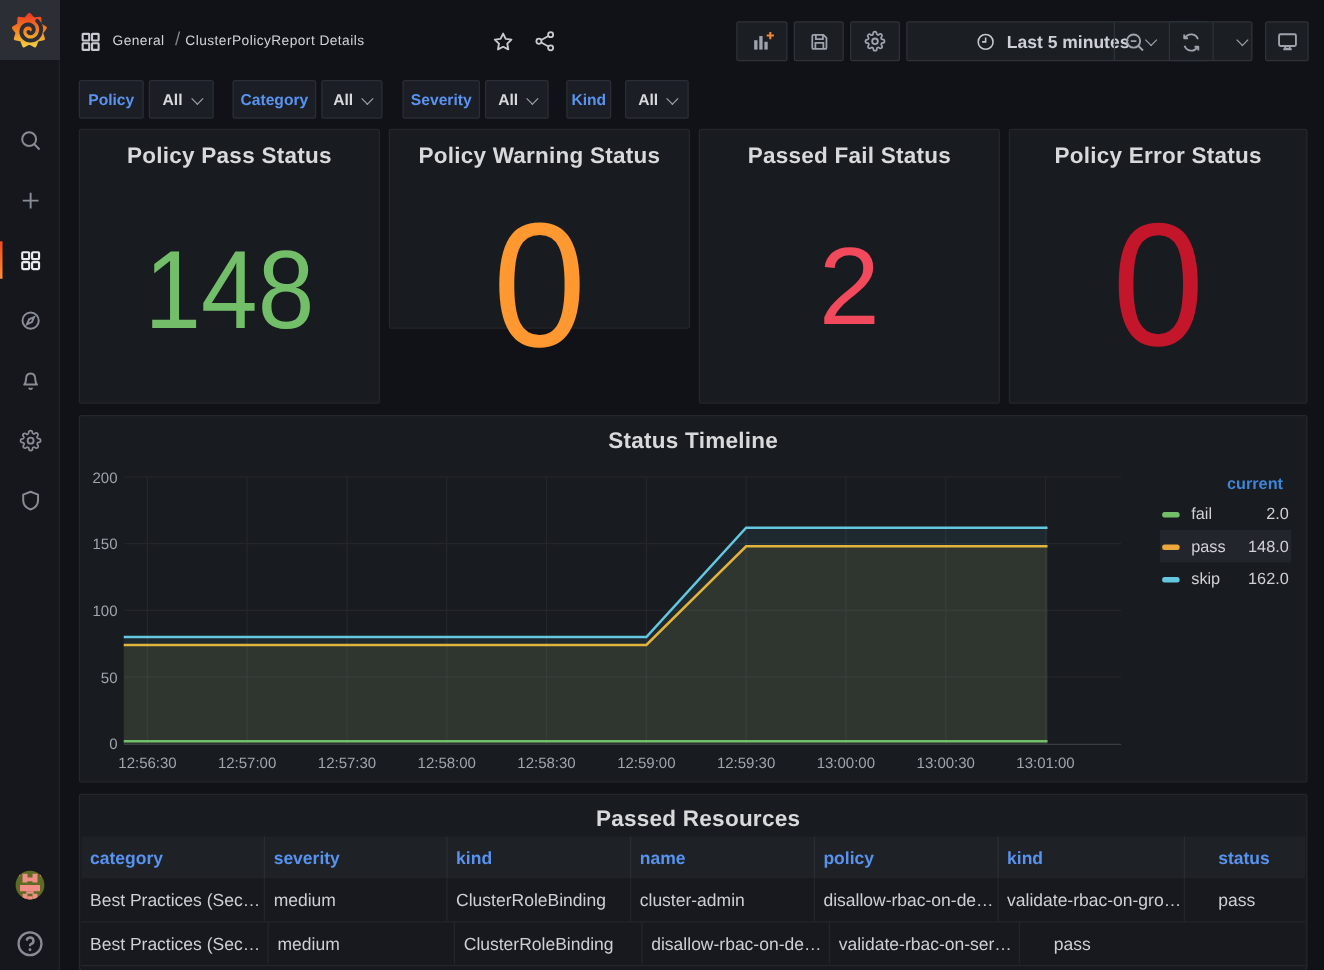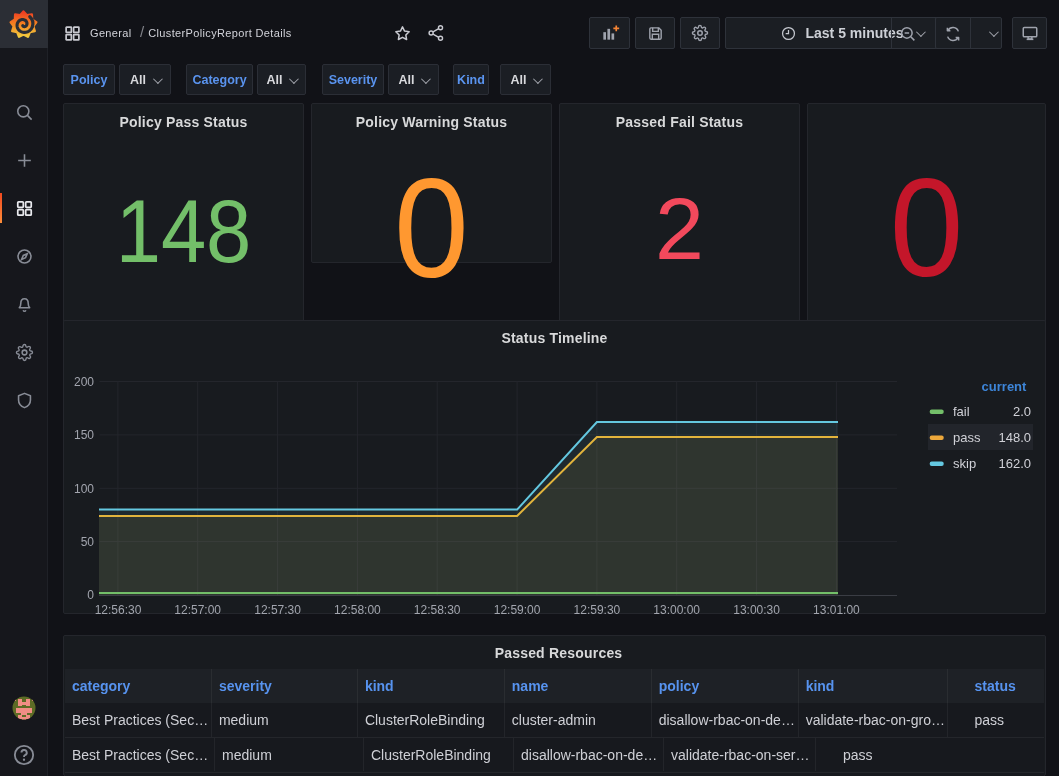--- a/index.html
+++ b/index.html
@@ -19,21 +19,21 @@
       display:flex; align-items:center; justify-content:center; }
   .tsep { width:1px; align-self:stretch; background:#2e323a; }
   
   .fbox { position:absolute; top:64px; height:31px; background:#1b1e24; border:1px solid #2b2e36; border-radius:2px;
       display:flex; align-items:center; justify-content:center; font-size:12.5px; font-weight:bold; }
   .flabel { color:#5a94f0; }
   .fval { color:#d8d9dd; }
   .fchev { margin-left:7px; margin-top:1px; width:7px; height:7px; border-right:1.6px solid #9fa2aa; border-bottom:1.6px solid #9fa2aa; transform:rotate(45deg) translateY(-2px); }
   
   .panel { position:absolute; background:#181b1f; border:1px solid #24262c; border-radius:2px; }
-  .ptitle { position:absolute; width:100%; text-align:center; color:#d8d9da; font-size:14px; font-weight:bold; letter-spacing:0.2px; }
+  .ptitle { position:absolute; width:100%; text-align:center; color:#d8d9da; font-size:18px; font-weight:bold; letter-spacing:0.2px; }
   .statv { position:absolute; width:100%; text-align:center; font-weight:500; line-height:1; }
   
   .trow { position:absolute; left:1px; display:flex; }
   .tcell { overflow:hidden; white-space:nowrap; padding-left:7px; display:flex; align-items:center; font-size:14px; border-right:1px solid rgba(255,255,255,0.055); }
   .tcell:last-child { border-right:none;margin-left:20px; }
   .thead .tcell { color:#5793ef; font-weight:bold; font-size:14px; }
   .tdata .tcell { color:#cfd0d6; }
 </style>
 </head>
 <body>
@@ -228,24 +228,25 @@
 </div>
 <div class="panel" style="left:311px;top:103px;width:241px;height:160px">
   <div class="ptitle" style="top:10px">Policy Warning Status</div>
   <div class="statv" style="top:53.5px;font-size:141.5px;color:#ff9830;transform:scaleX(0.95)">0</div>
 </div>
 <div class="panel" style="left:559px;top:103px;width:241px;height:220px">
   <div class="ptitle" style="top:10px">Passed Fail Status</div>
   <div class="statv" style="top:80.5px;font-size:88px;color:#f2495c">2</div>
 </div>
 <div class="panel" style="left:807px;top:103px;width:239px;height:220px">
+  <div class="ptitle" style="top:10px">Policy Error Status</div>
   <div class="statv" style="top:54px;font-size:140px;color:#c4162a;transform:scaleX(0.945)">0</div>
 </div>
 
-<div class="panel" style="left:63px;top:320px;width:983px;height:294px">
+<div class="panel" style="left:63px;top:332px;width:983px;height:294px">
   <div class="ptitle" style="top:9px">Status Timeline</div>
 </div>
 <svg class="abs" style="left:0;top:0" width="1059" height="776">
 
   <g stroke="#24262c" stroke-width="1">
     <path d="M99.5 381.5H897M99.5 434.9H897M99.5 488.3H897M99.5 541.6H897"></path>
     <path d="M117.9 381.5V595M197.7 381.5V595M277.6 381.5V595M357.4 381.5V595M437.2 381.5V595M517.1 381.5V595M596.9 381.5V595M676.7 381.5V595M756.6 381.5V595M836.4 381.5V595"></path>
   </g>
 
   <path d="M99 509.6H517.1L596.9 422.1H838V595H99Z" fill="rgba(100,200,224,0.085)"></path>

